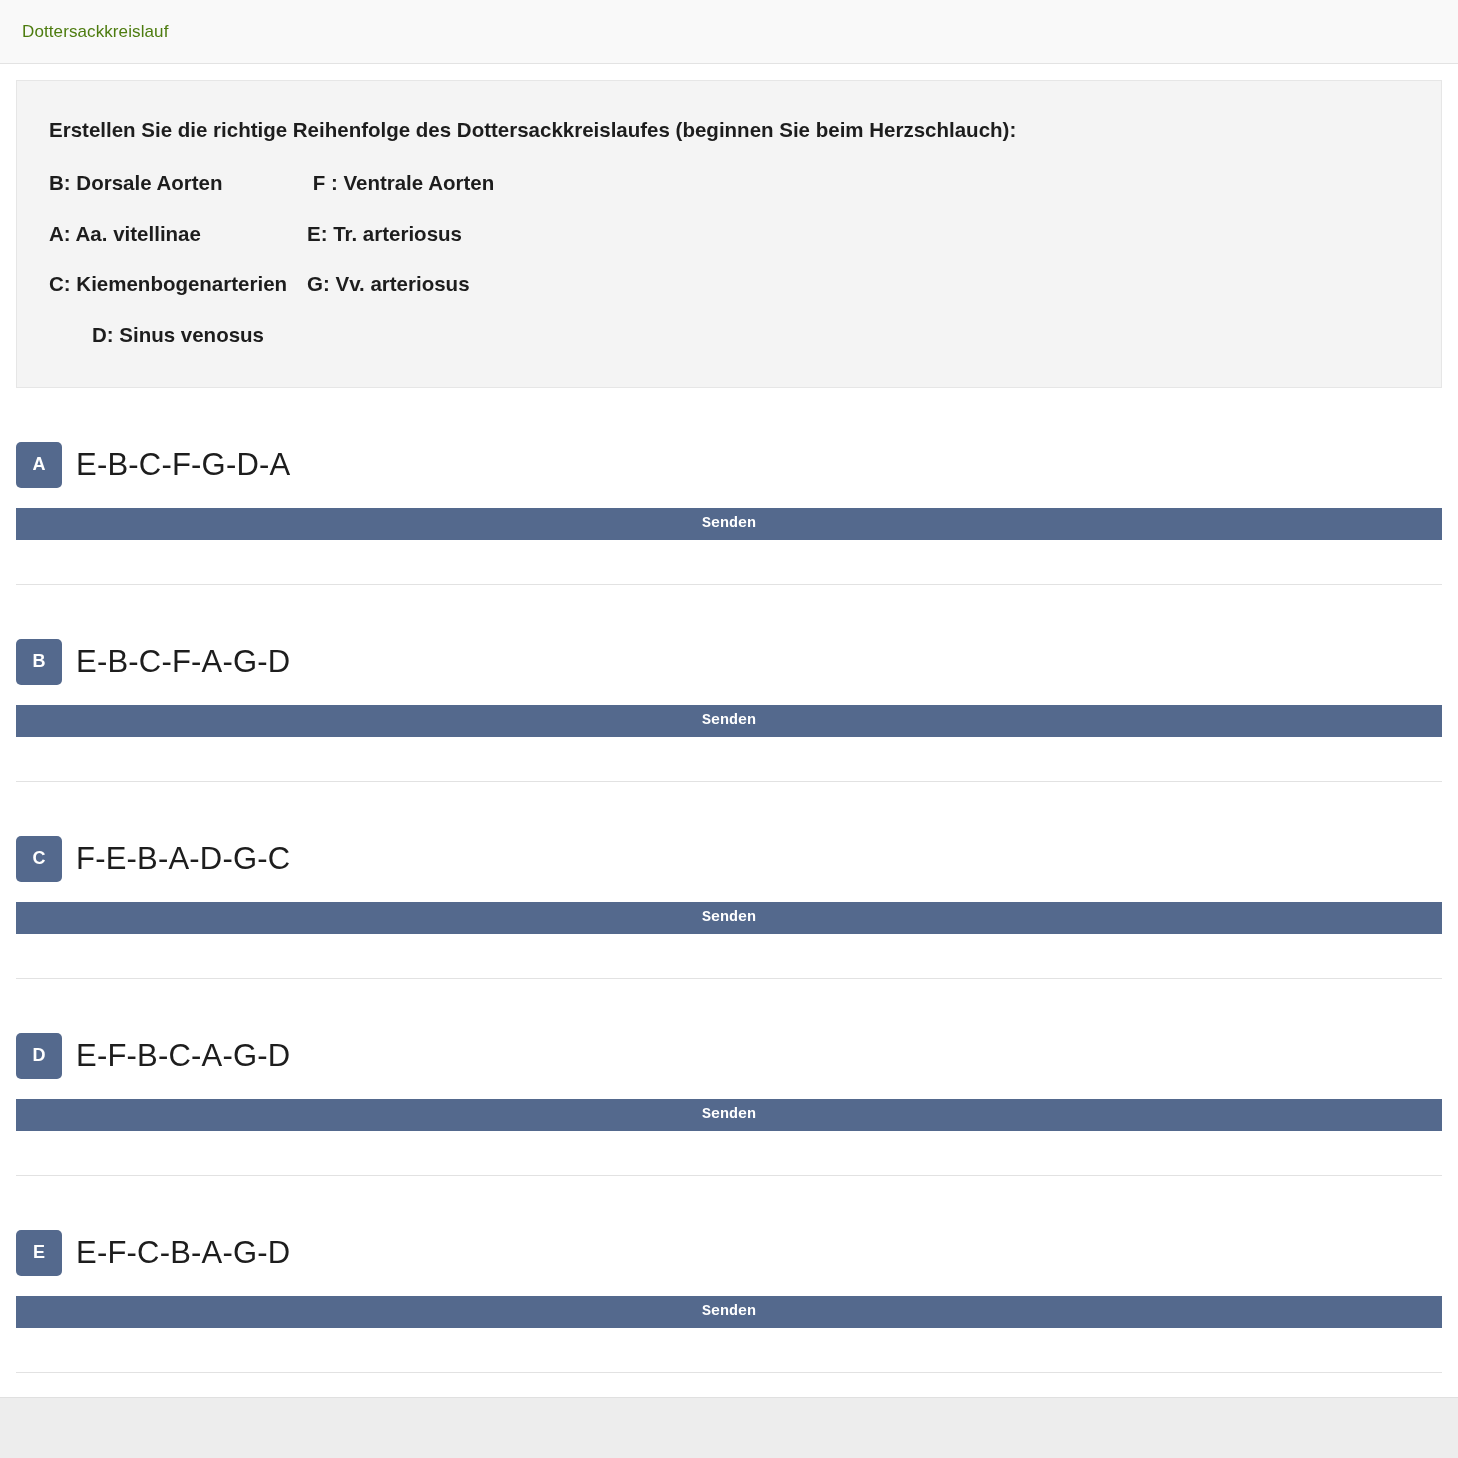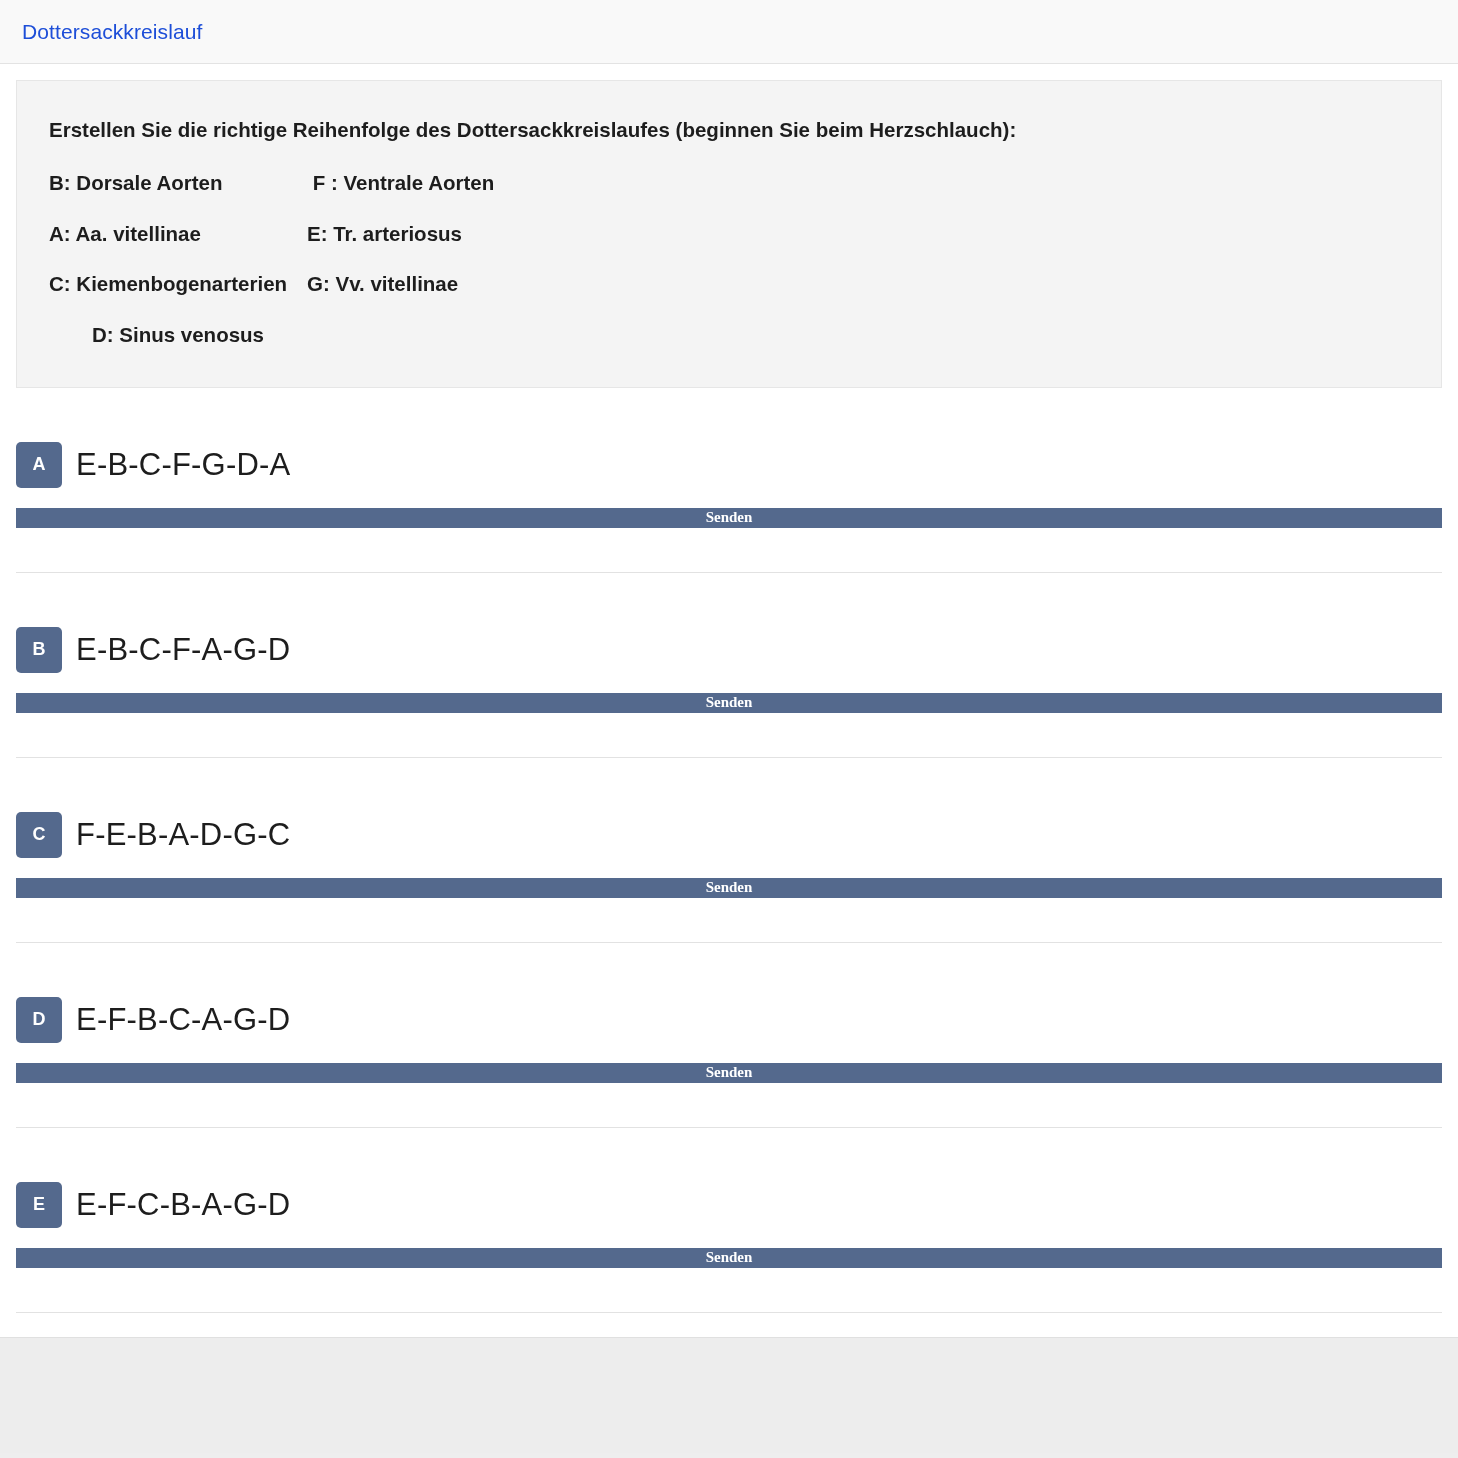--- a/index.html
+++ b/index.html
@@ -23,22 +23,22 @@
   .topbar {
     height: 64px;
     background: #f9f9f9;
     border-bottom: 1px solid #e3e3e3;
     display: flex;
     align-items: center;
     padding: 0 22px;
     box-sizing: border-box;
   }
   .topbar-title {
-    font-size: 21px;
-    color: #1d4ed8;
+    font-size: 17px;
+    color: #4d7c0f;
     letter-spacing: 0.1px;
   }
   
   .stem-wrap {
     padding: 16px 16px 0 16px;
     background: #ffffff;
     box-sizing: border-box;
     font-weight: bold;
   }
   .stem {
@@ -100,26 +100,26 @@
   }
   .option-text {
     font-size: 31px;
     color: #1d1d1d;
     line-height: 1.1;
     letter-spacing: 0.2px;
   }
   .submit-btn {
     margin-top: 18px;
     width: 100%;
-    height: 20px;
+    height: 32px;
     background: #54698d;
     color: #ffffff;
     border: 0;
     font-size: 15px;
-    font-family: Liberation Serif, serif;
+    font-family: Liberation Mono, monospace;
     font-weight: bold;
     display: flex;
     align-items: center;
     justify-content: center;
     cursor: pointer;
     box-sizing: border-box;
   }
   .divider {
     margin-top: 44px;
     border-top: 1px solid #e2e2e2;
@@ -151,21 +151,21 @@
       <div class="stem-row">
         <div class="stem-col-left">B: Dorsale Aorten</div>
         <div class="stem-col-right"> F : Ventrale Aorten</div>
       </div>
       <div class="stem-row">
         <div class="stem-col-left">A: Aa. vitellinae</div>
         <div class="stem-col-right">E: Tr. arteriosus</div>
       </div>
       <div class="stem-row">
         <div class="stem-col-left">C: Kiemenbogenarterien</div>
-        <div class="stem-col-right">G: Vv. vitellinae</div>
+        <div class="stem-col-right">G: Vv. arteriosus</div>
       </div>
       <div class="stem-row">
         <div class="stem-col-left">D: Sinus venosus</div>
         <div class="stem-col-right"></div>
       </div>
     </div>
   </div>
 
   <div class="options">
 

